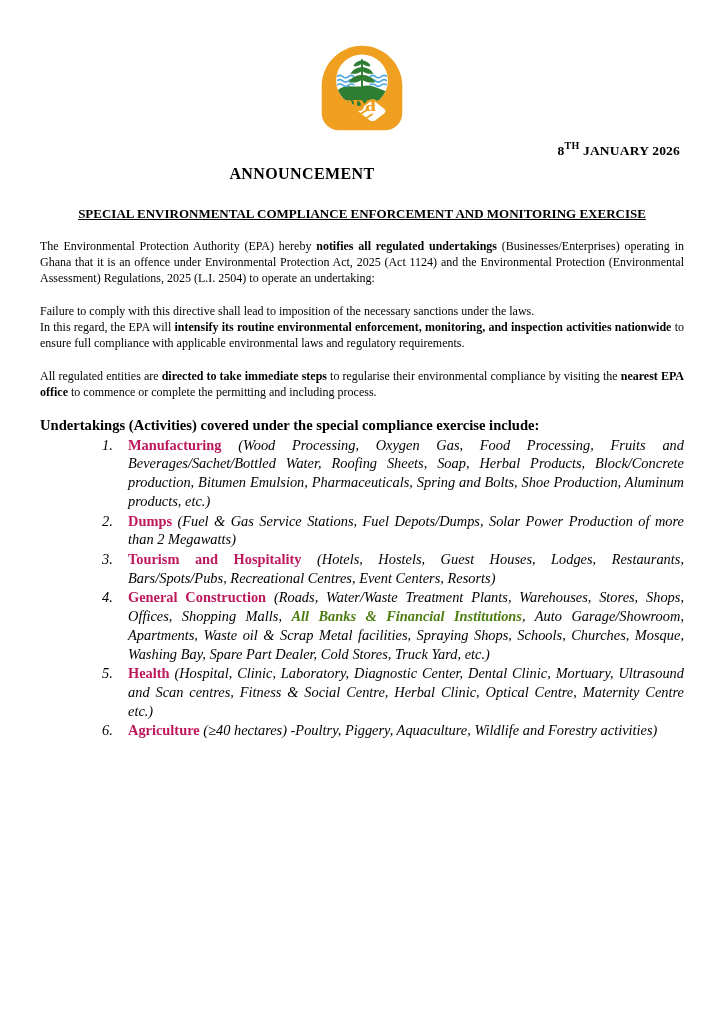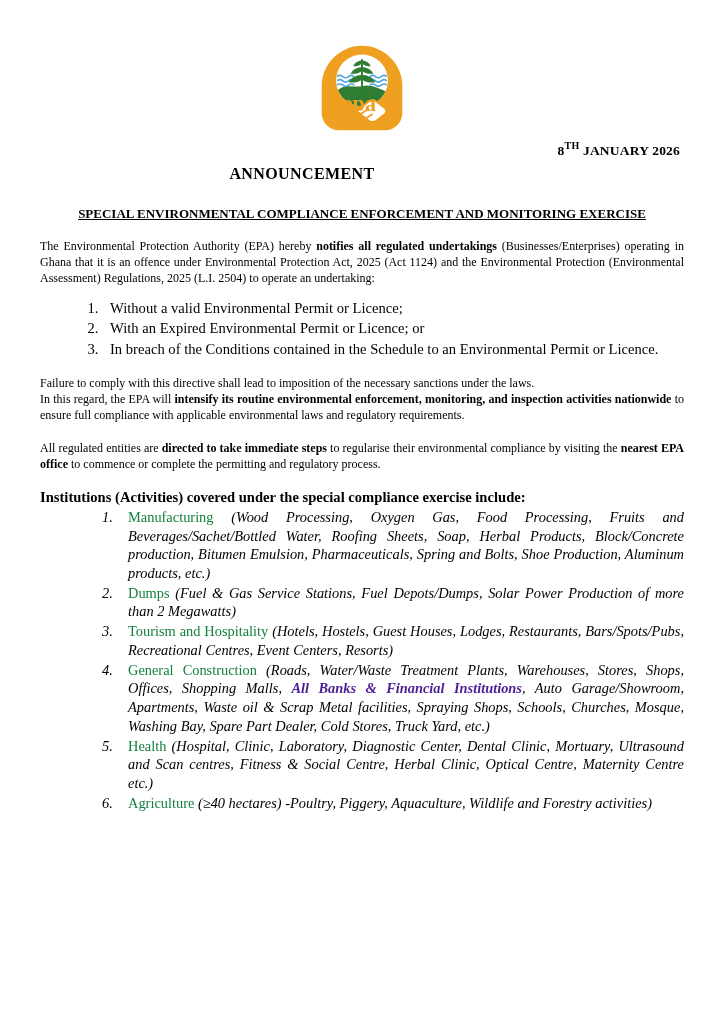--- a/index.html
+++ b/index.html
@@ -101,22 +101,22 @@
   }
   ol.undertakings > li::before {
     content: counter(uitem) ".";
     position: absolute;
     left: 0; top: 0;
     font-style: italic;
     font-weight: normal;
     width: 20px;
     text-align: left;
   }
-  .cat { color: #15803d; font-weight: normal; font-style: normal; }
-  .binst { font-weight: bold; font-style: italic; color: #4c1d95; }
+  .cat { color: #be185d; font-weight: bold; font-style: normal; }
+  .binst { font-weight: bold; font-style: italic; color: #4d7c0f; }
   b.inline { font-weight: bold; }
 </style>
 </head>
 <body>
 
 <div class="page">
 
   <div class="logo-wrap">
     <div class="logo">
       <svg width="96" height="96" viewBox="0 0 100 100">
@@ -165,33 +165,28 @@
   </div>
 
   <div class="date-line"><span>8</span><sup>TH</sup><span> JANUARY 2026</span></div>
 
   <div class="announcement">ANNOUNCEMENT</div>
 
   <div class="doc-title">SPECIAL ENVIRONMENTAL COMPLIANCE ENFORCEMENT AND MONITORING EXERCISE</div>
 
   <p class="body-text"><span>The Environmental Protection Authority (EPA) hereby </span><b class="inline">notifies all regulated undertakings</b><span> (Businesses/Enterprises) operating in Ghana that it is an offence under Environmental Protection Act, 2025 (Act 1124) and the Environmental Protection (Environmental Assessment) Regulations, 2025 (L.I. 2504) to operate an undertaking:</span></p>
 
-  <ol class="offences">
-    <li>Without a valid Environmental Permit or Licence;</li>
-    <li>With an Expired Environmental Permit or Licence; or</li>
-    <li>In breach of the Conditions contained in the Schedule to an Environmental Permit or Licence.</li>
-  </ol>
 
   <p class="body-text"><span class="no-just">Failure to comply with this directive shall lead to imposition of the necessary sanctions under the laws.</span><br><span>In this regard, the EPA will </span><b class="inline">intensify its routine environmental enforcement, monitoring, and inspection activities nationwide</b><span> to ensure full compliance with applicable environmental laws and regulatory requirements.</span></p>
 
-  <p class="body-text"><span>All regulated entities are </span><b class="inline">directed to take immediate steps</b><span> to regularise their environmental compliance by visiting the </span><b class="inline">nearest EPA office</b><span> to commence or complete the permitting and regulatory process.</span></p>
+  <p class="body-text"><span>All regulated entities are </span><b class="inline">directed to take immediate steps</b><span> to regularise their environmental compliance by visiting the </span><b class="inline">nearest EPA office</b><span> to commence or complete the permitting and including process.</span></p>
 
 
 
-  <div class="lead-in">Institutions (Activities) covered under the special compliance exercise include:</div>
+  <div class="lead-in">Undertakings (Activities) covered under the special compliance exercise include:</div>
 
   <ol class="undertakings">
     <li><span class="cat">Manufacturing</span><span> (Wood Processing, Oxygen Gas, Food Processing, Fruits and Beverages/Sachet/Bottled Water, Roofing Sheets, Soap, Herbal Products, Block/Concrete production, Bitumen Emulsion, Pharmaceuticals, Spring and Bolts, Shoe Production, Aluminum products, etc.)</span></li>
     <li><span class="cat">Dumps</span><span> (Fuel &amp; Gas Service Stations, Fuel Depots/Dumps, Solar Power Production of more than 2 Megawatts)</span></li>
     <li><span class="cat">Tourism and Hospitality</span><span> (Hotels, Hostels, Guest Houses, Lodges, Restaurants, Bars/Spots/Pubs, Recreational Centres, Event Centers, Resorts)</span></li>
     <li><span class="cat">General Construction</span><span> (Roads, Water/Waste Treatment Plants, Warehouses, Stores, Shops, Offices, Shopping Malls, </span><span class="binst">All Banks &amp; Financial Institutions</span><span>, Auto Garage/Showroom, Apartments, Waste oil &amp; Scrap Metal facilities, Spraying Shops, Schools, Churches, Mosque, Washing Bay, Spare Part Dealer, Cold Stores, Truck Yard, etc.)</span></li>
     <li><span class="cat">Health</span><span> (Hospital, Clinic, Laboratory, Diagnostic Center, Dental Clinic, Mortuary, Ultrasound and Scan centres, Fitness &amp; Social Centre, Herbal Clinic, Optical Centre, Maternity Centre etc.)</span></li>
     <li><span class="cat">Agriculture</span><span> (≥40 hectares) -Poultry, Piggery, Aquaculture, Wildlife and Forestry activities)</span></li>
 
   </ol>

